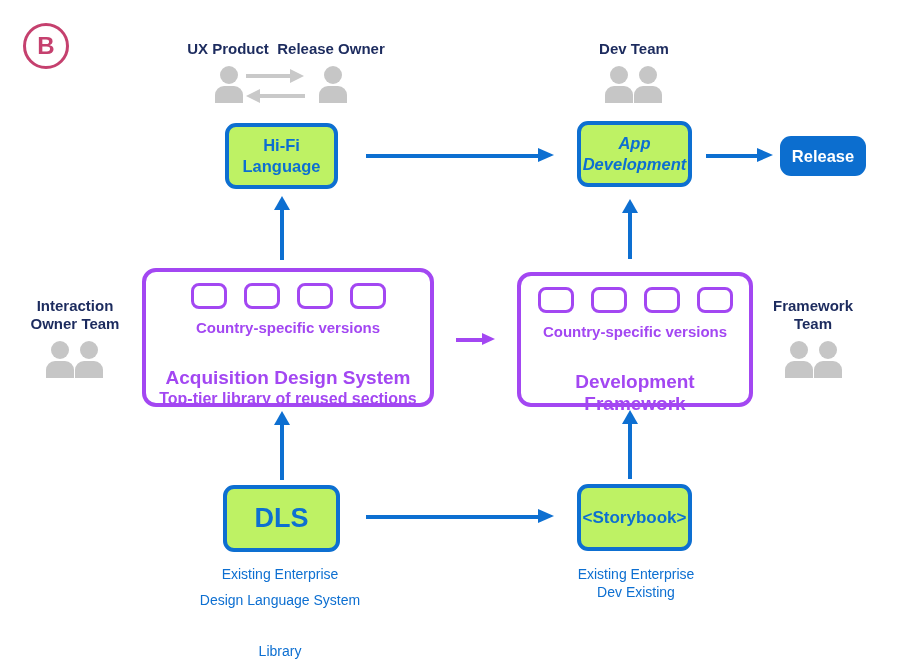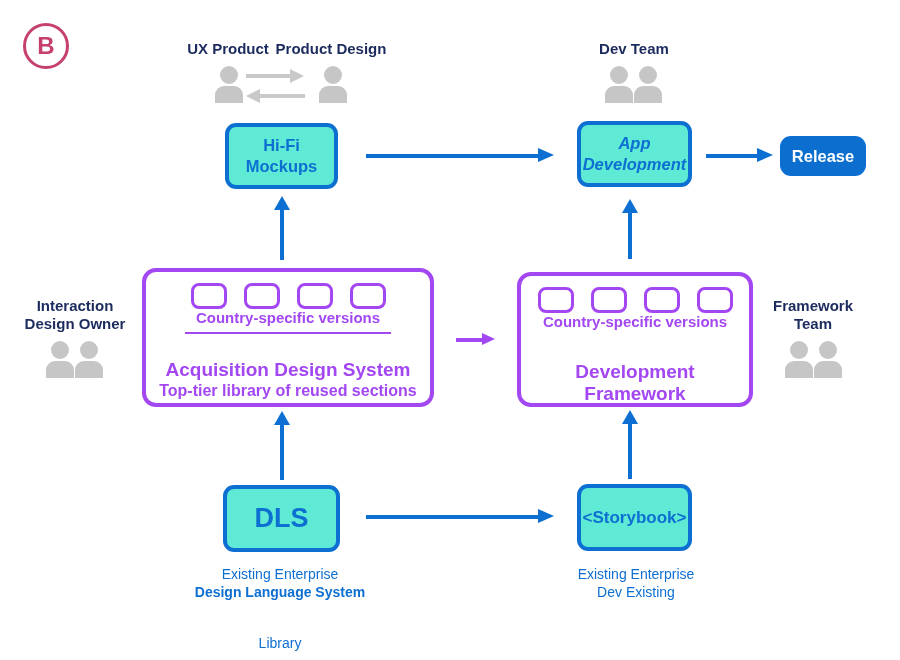--- a/index.html
+++ b/index.html
@@ -25,41 +25,41 @@
     text-align:center;line-height:18px;}
 
   
   .person{width:28px;}
   .person .p-head{width:18px;height:18px;border-radius:50%;background:var(--gray);margin:0 auto;}
   .person .p-body{width:28px;height:17px;border-radius:9px 9px 0 0;background:var(--gray);margin-top:2px;}
   .person-abs{position:absolute;}
   .pair{position:absolute;display:flex;gap:1px;}
 
   
-  .node{position:absolute;border:4px solid var(--blue);border-radius:11px;background:#5eead4;
+  .node{position:absolute;border:4px solid var(--blue);border-radius:11px;background:#bef264;
     color:var(--blue);font-weight:700;text-align:center;
     display:flex;flex-direction:column;align-items:center;justify-content:center;}
   .node.two-line{font-size:16.5px;line-height:21px;}
   .release{position:absolute;background:var(--blue-fill);border:none;border-radius:11px;
     color:#fff;font-weight:700;font-size:16.5px;display:flex;align-items:center;justify-content:center;}
 
   
   .sysbox{position:absolute;border:4px solid var(--purple);border-radius:14px;background:#fff;
     color:var(--purple);display:flex;flex-direction:column;align-items:center;text-align:center;}
   .chips{display:flex;gap:17px;margin-top:11px;}
   .chip{width:36px;height:26px;border:3.5px solid var(--purple);border-radius:8px;background:#fff;}
-  .versions-label{font-size:15px;font-weight:700;text-align:center;}
+  .versions-label{font-size:15px;font-weight:700;margin-top:10px;text-align:center;}
   .sys-divider{height:2px;background:var(--purple);margin-top:6px;}
   .sys-title{font-size:19px;font-weight:700;line-height:22px;margin-top:25px;}
   .sys-subtitle{font-size:16px;font-weight:700;margin-top:1px;}
 
   
   .caption{position:absolute;color:var(--blue);font-size:14px;line-height:17.5px;
     font-weight:500;text-align:center;}
-  .caption .bold{font-weight:700;}
+  .caption .bold{font-weight:400;margin-top:8px;}
   .caption .regular{font-weight:400;margin-top:34px;}
 
   
   .shaft-h{position:absolute;height:3.5px;background:var(--blue);}
   .shaft-v{position:absolute;width:3.5px;background:var(--blue);}
   .head-right{position:absolute;width:0;height:0;border-top:7.5px solid transparent;
     border-bottom:7.5px solid transparent;border-left:16px solid var(--blue);}
   .head-up{position:absolute;width:0;height:0;border-left:8px solid transparent;
     border-right:8px solid transparent;border-bottom:14px solid var(--blue);}
   .purple-a .shaft-h{background:var(--purple);}
@@ -74,26 +74,26 @@
 </head>
 <body>
 
 <div class="canvas">
 
   <div class="badge">
     <span>B</span>
   </div>
 
   <div class="role-label" style="left:163px;top:40px;width:130px;">UX Product</div>
-  <div class="role-label" style="left:266px;top:40px;width:130px;">Product Design</div>
+  <div class="role-label" style="left:266px;top:40px;width:130px;">Release Owner</div>
   <div class="role-label" style="left:574px;top:40px;width:120px;">Dev Team</div>
 
   <div class="role-label" style="left:10px;top:297px;width:130px;">
     <div>Interaction</div>
-    <div>Design Owner</div>
+    <div>Owner Team</div>
   </div>
   <div class="role-label" style="left:748px;top:297px;width:130px;">
     <div>Framework</div>
     <div>Team</div>
   </div>
 
   <div class="person person-abs" style="left:215px;top:66px;">
     <div class="p-head"></div>
     <div class="p-body"></div>
   </div>
@@ -134,21 +134,21 @@
 
   <div class="gray-a">
     <div class="shaft-h" style="left:246px;top:74px;width:46px;"></div>
     <div class="head-right" style="left:290px;top:69px;"></div>
     <div class="head-left" style="left:246px;top:89px;"></div>
     <div class="shaft-h" style="left:259px;top:94px;width:46px;"></div>
   </div>
 
   <div class="node two-line" style="left:225px;top:123px;width:113px;height:66px;">
     <div>Hi-Fi</div>
-    <div>Mockups</div>
+    <div>Language</div>
   </div>
 
   <div class="node two-line" style="left:577px;top:121px;width:115px;height:66px;font-style:italic;">
     <div>App</div>
     <div>Development</div>
   </div>
 
   <div class="release" style="left:780px;top:136px;width:86px;height:40px;">Release</div>
 
   <div class="node" style="left:223px;top:485px;width:117px;height:67px;font-size:27px;">DLS</div>

